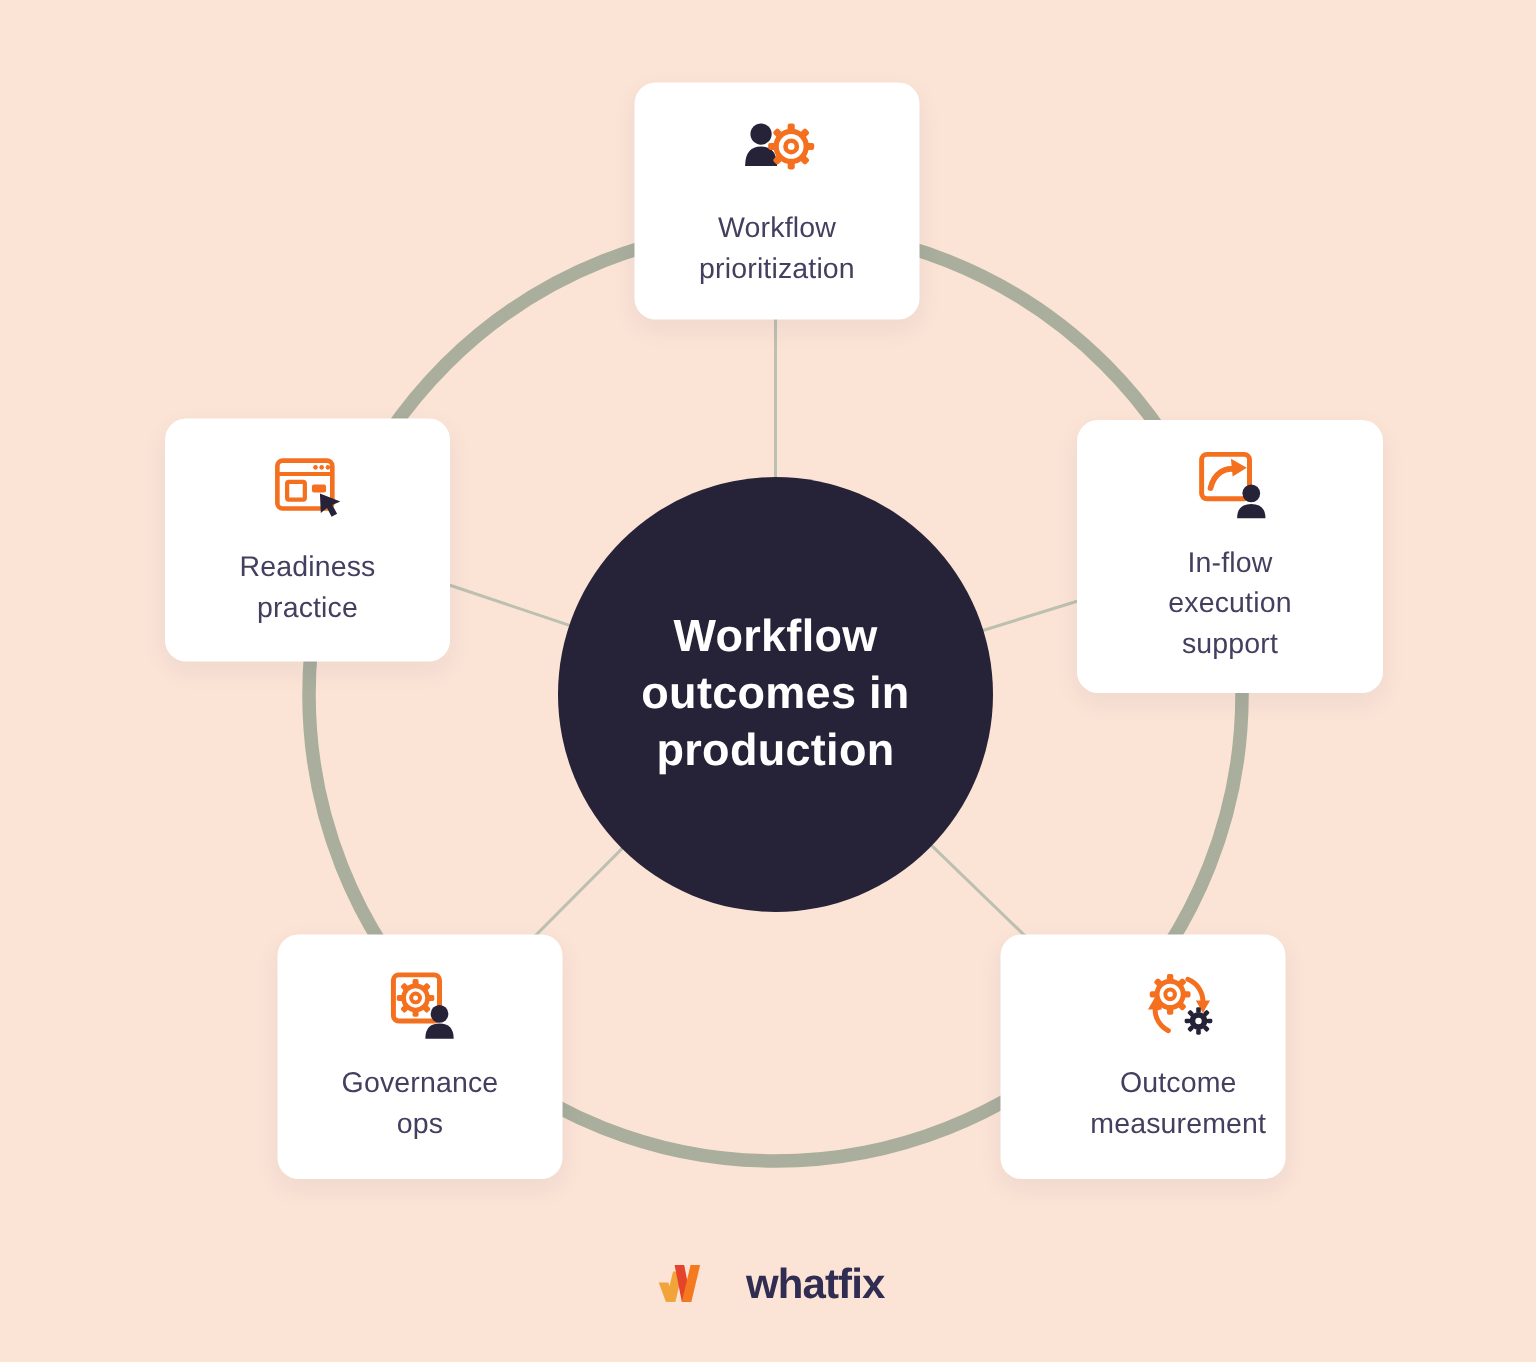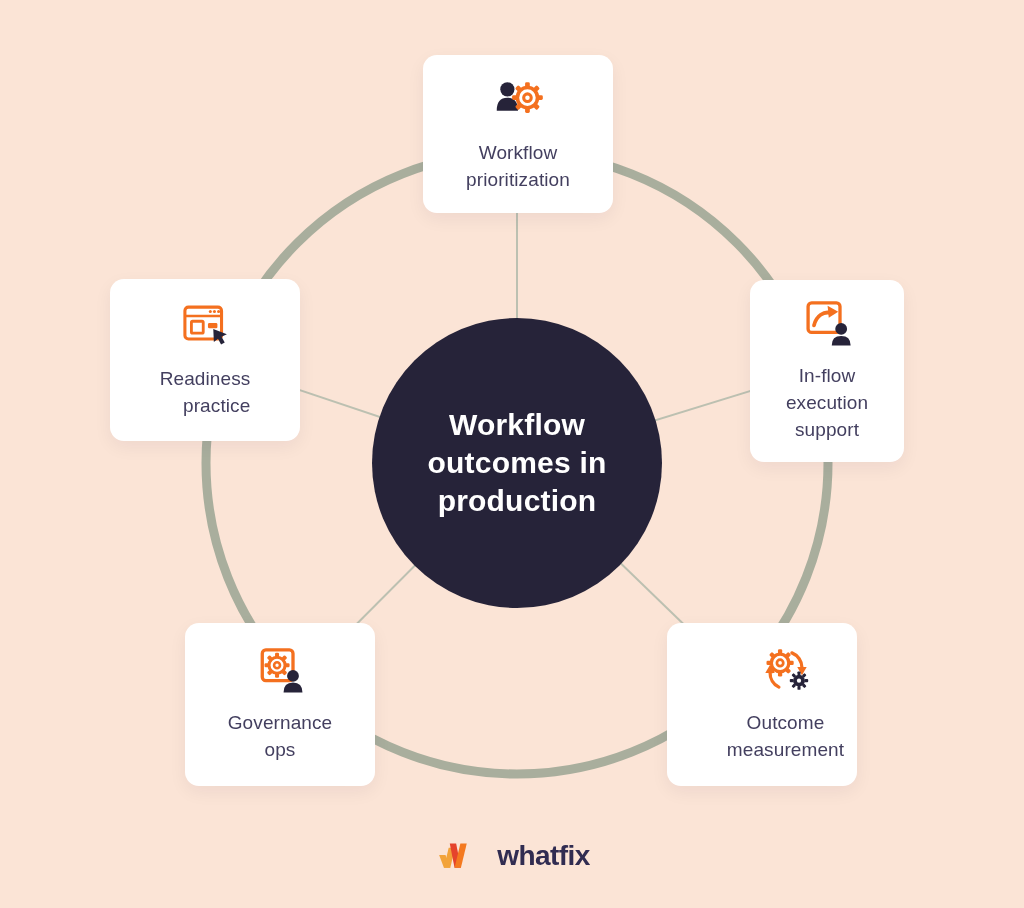--- a/index.html
+++ b/index.html
@@ -21,24 +21,24 @@
   .hub-label{
     color:#FFFFFF;font-size:30px;font-weight:700;line-height:1.26;white-space:pre-line;letter-spacing:.2px;
   }
   .node{
     position:absolute;background:var(--card-bg);border-radius:14px;
     box-shadow:0 6px 18px rgba(30,20,60,0.06);
     display:flex;flex-direction:column;align-items:center;justify-content:center;gap:15px;
     text-align:center;
   }
   .node-top{left:423px;top:55px;width:190px;height:158px;}
-  .node-right{left:750px;top:280px;width:154px;height:182px;}
+  .node-right{left:718px;top:280px;width:204px;height:182px;}
   .node-br{left:667px;top:623px;width:190px;height:163px;padding-left:47px;}
   .node-bl{left:185px;top:623px;width:190px;height:163px;}
-  .node-left{left:110px;top:279px;width:190px;height:162px;text-align:right;}
+  .node-left{left:110px;top:279px;width:190px;height:162px;}
   .node-label{
     color:var(--label);font-size:19px;line-height:1.42;white-space:pre-line;letter-spacing:.1px;
   }
   .node-icon{width:52px;height:50px;flex:none;}
   .o-s{stroke:var(--accent-orange);fill:none;}
   .o-f{fill:var(--accent-orange);}
   .d-f{fill:var(--dark);}
   .w-f{fill:var(--card-bg);}
   .footer{
     position:absolute;left:0;top:836px;width:1024px;display:flex;align-items:center;justify-content:center;gap:23px;

